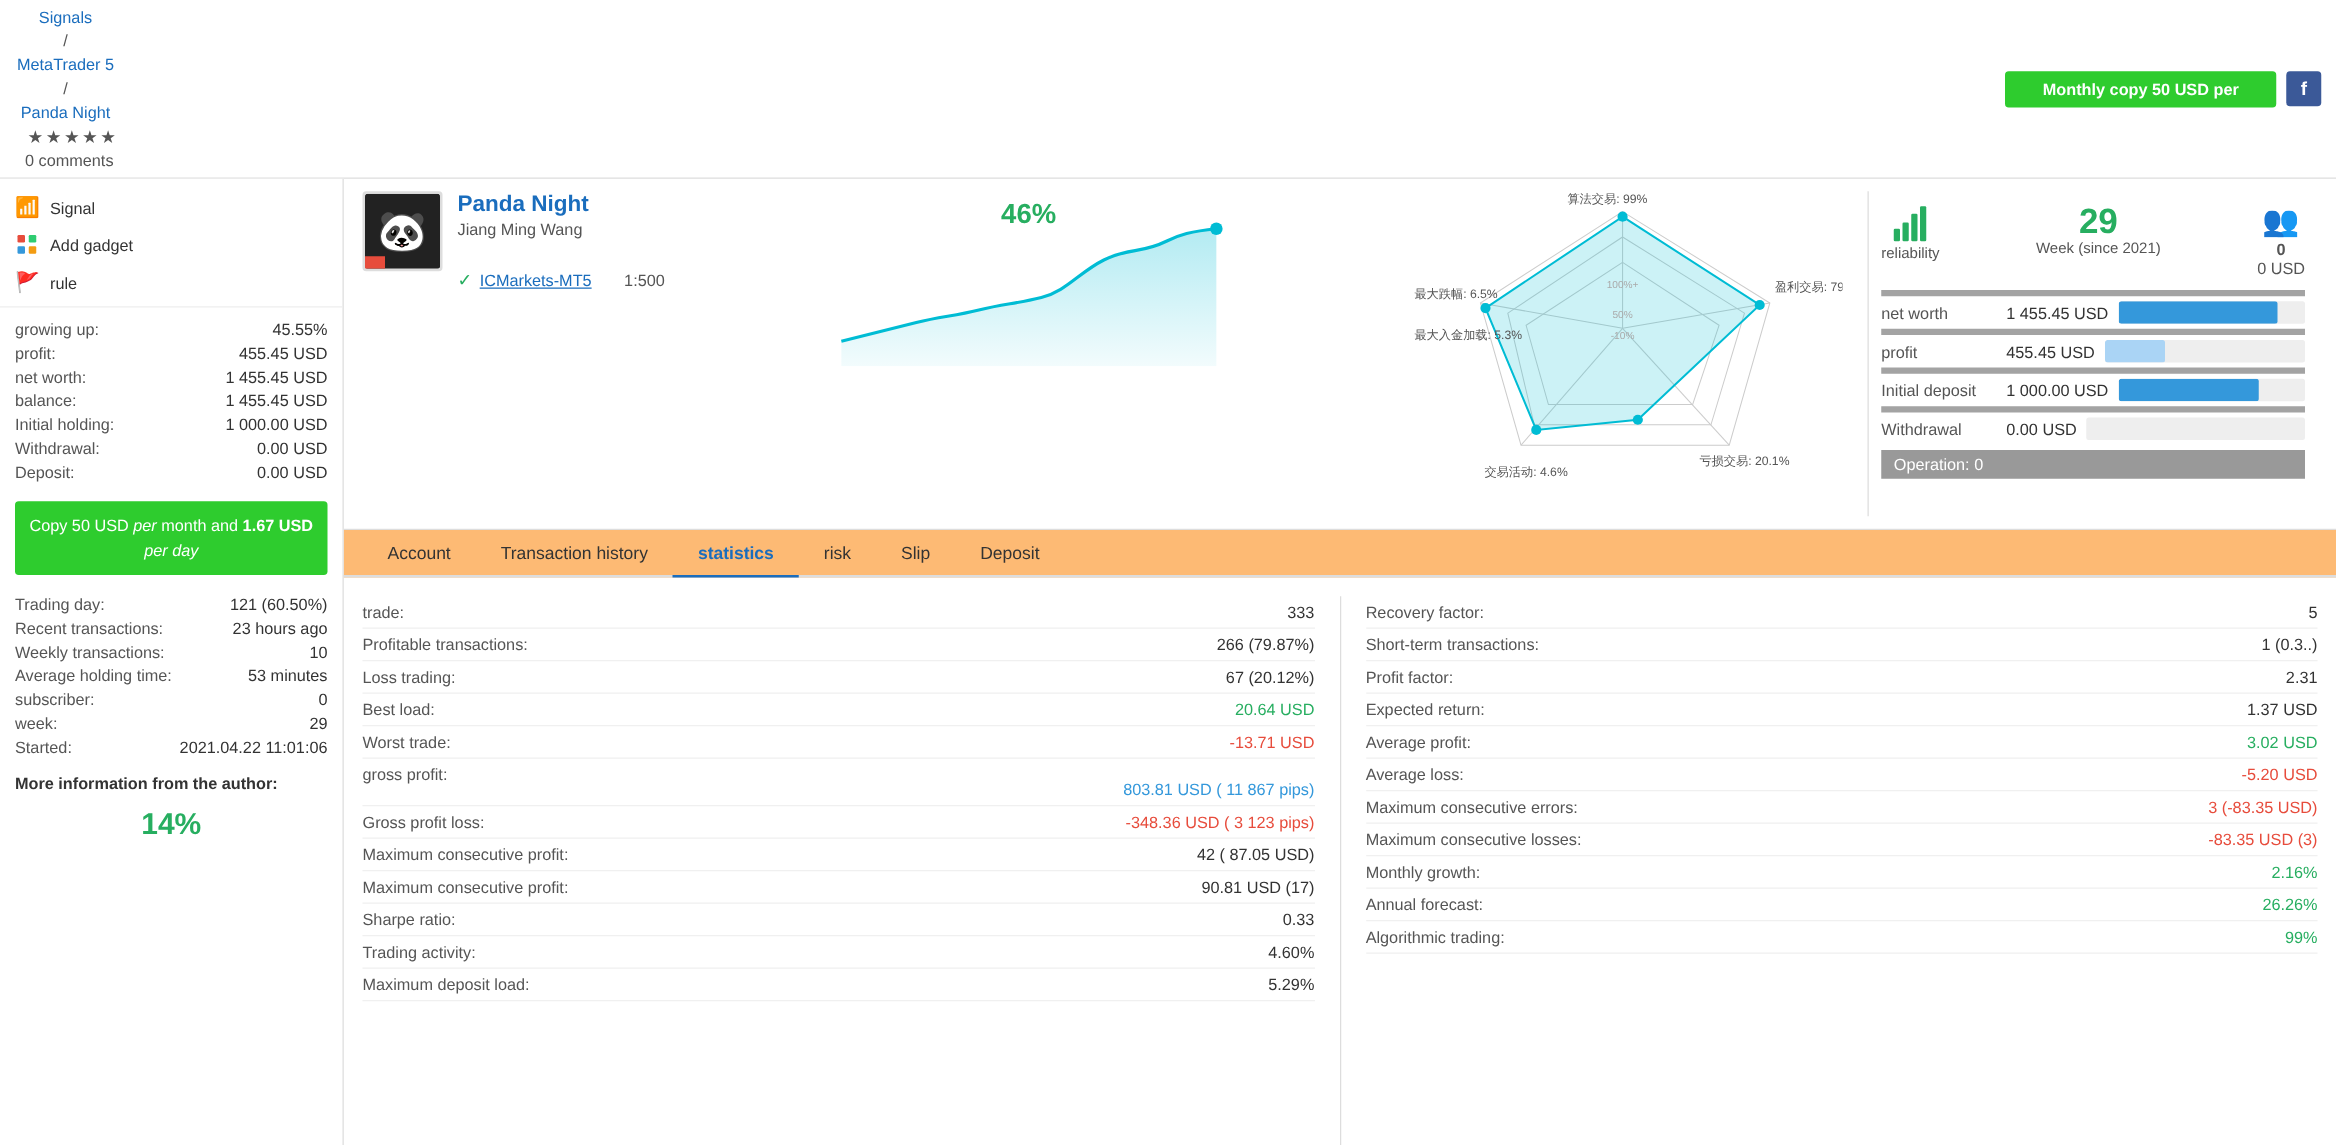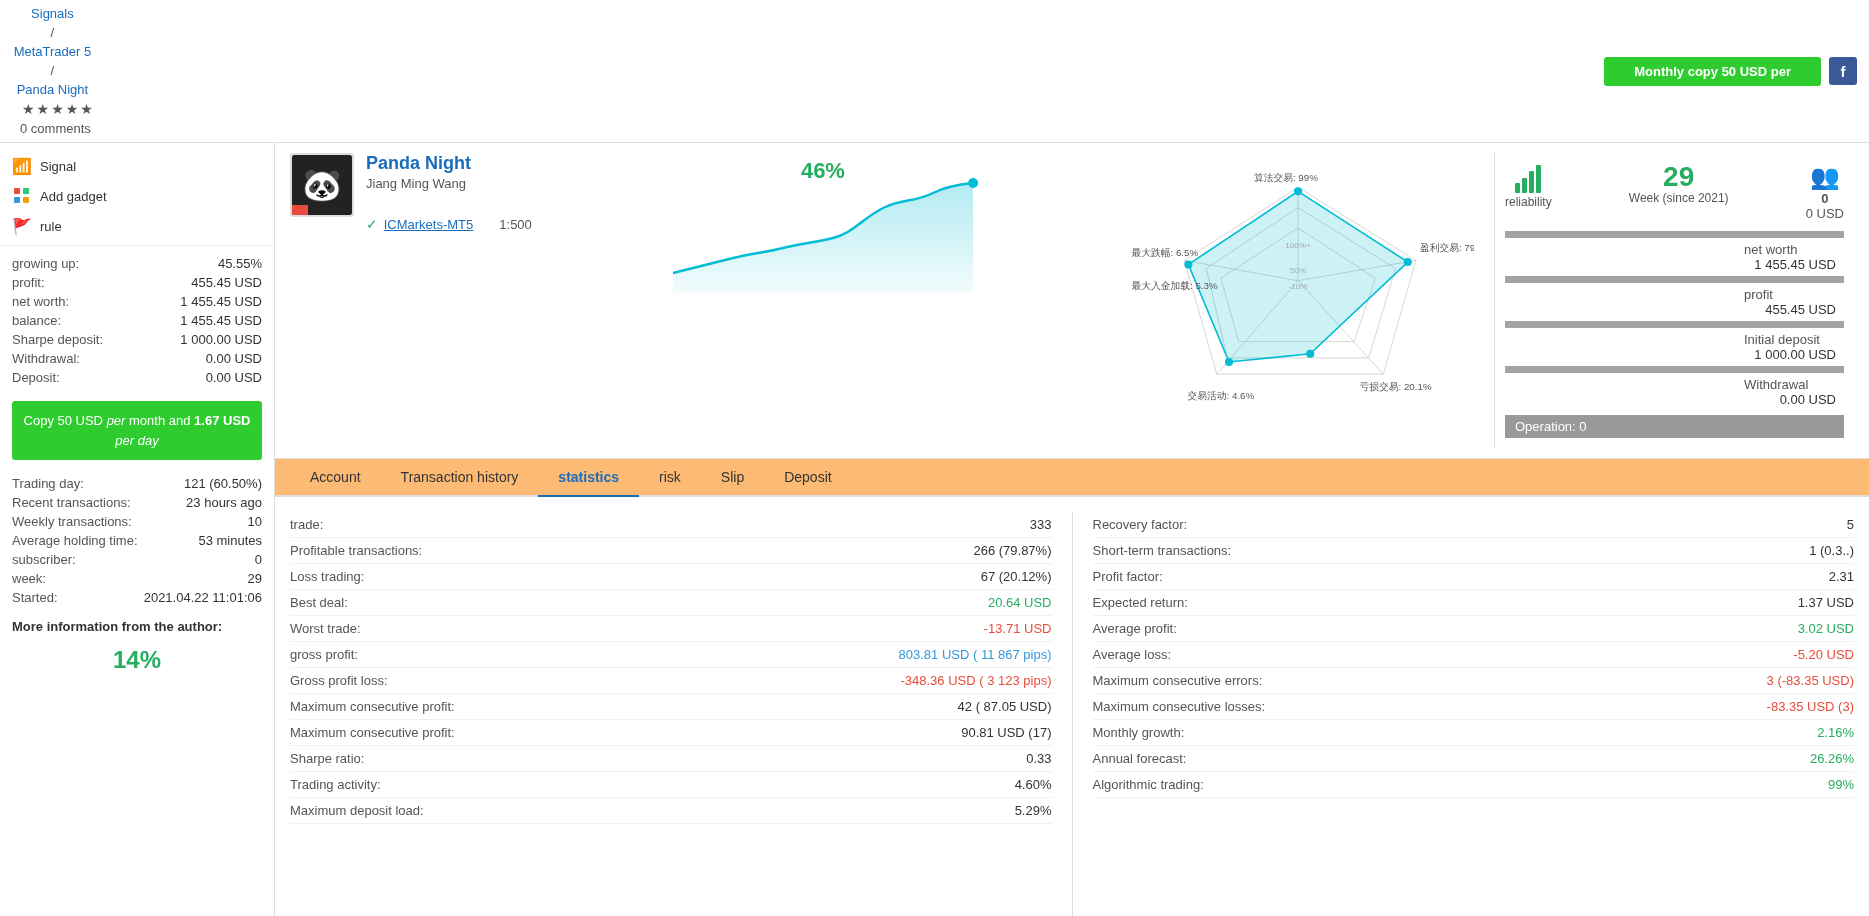--- a/index.html
+++ b/index.html
@@ -82,21 +82,21 @@
     .bar-chart-icon { display: flex; align-items: flex-end; gap: 2px; height: 30px; margin-bottom: 2px; justify-content: center; }
     .bar { background: #27ae60; border-radius: 1px; }
     .reliability-label { font-size: 12px; color: #555; }
     .week-block { text-align: center; }
     .week-number { font-size: 28px; font-weight: bold; color: #27ae60; line-height: 1; }
     .week-label { font-size: 12px; color: #555; }
     .subscriber-block { text-align: center; }
     .subscriber-icon { font-size: 24px; color: #aaa; }
     .subscriber-usd { font-size: 13px; color: #555; }
 
-    .metric-row { display: flex; align-items: flex-end; justify-content: space-between; padding: 4px 0; border-top: 7px solid #a3a3a3; flex-direction: column; }
+    .metric-row { display: flex; align-items: center; justify-content: space-between; padding: 4px 0; border-top: 5px solid #a3a3a3; }
     .metric-label { font-size: 13px; color: #555; min-width: 100px; }
     .metric-value { font-size: 13px; color: #333; margin-right: 8px; }
     .metric-bar-container { flex: 1; height: 18px; background: #eee; border-radius: 2px; overflow: hidden; max-width: 180px; }
     .metric-bar { height: 100%; border-radius: 2px; }
     .bar-blue { background: #3498db; }
     .bar-light-blue { background: #aad4f5; }
 
     .operation-row { background: #999; color: #fff; padding: 4px 10px; font-size: 13px; margin-top: 4px; }
 
     
@@ -105,21 +105,21 @@
     .tab.active { color: #1a6dbd; border-bottom: 2px solid #1a6dbd; font-weight: bold; }
 
     
     .stats-content { display: flex; flex: 1; overflow: auto; padding: 15px; gap: 0; }
     .stats-col { flex: 1; }
     .stats-divider { width: 1px; background: #ddd; margin: 0 20px; }
     .stat-item { display: flex; justify-content: space-between; padding: 5px 0; border-bottom: 1px solid #f0f0f0; font-size: 13px; }
     .stat-item-label { color: #555; }
     .stat-item-value { color: #333; }
     .stat-item-value.red { color: #e74c3c; }
-    .stat-item-value.blue { color: #3498db; }
+    .stat-item-value.blue { color: #3498db; margin-top: 12px; }
     .stat-item-value.green2 { color: #27ae60; }
   </style>
 </head>
 <body>
 
 <div class="top-bar">
   <div class="top-bar-left">
     <a href="#">Signals</a>
     <span>/</span>
     <a href="#">MetaTrader 5</a>
@@ -177,21 +177,21 @@
       </div>
       <div class="stat-row">
         <span class="stat-label">net worth:</span>
         <span class="stat-value">1 455.45 USD</span>
       </div>
       <div class="stat-row">
         <span class="stat-label">balance:</span>
         <span class="stat-value">1 455.45 USD</span>
       </div>
       <div class="stat-row">
-        <span class="stat-label">Sharpe deposit:</span>
+        <span class="stat-label">Initial holding:</span>
         <span class="stat-value">1 000.00 USD</span>
       </div>
       <div class="stat-row">
         <span class="stat-label">Withdrawal:</span>
         <span class="stat-value">0.00 USD</span>
       </div>
       <div class="stat-row">
         <span class="stat-label">Deposit:</span>
         <span class="stat-value">0.00 USD</span>
       </div>
@@ -386,21 +386,21 @@
         </div>
         <div class="stat-item">
           <span class="stat-item-label">Profitable transactions:</span>
           <span class="stat-item-value">266 (79.87%)</span>
         </div>
         <div class="stat-item">
           <span class="stat-item-label">Loss trading:</span>
           <span class="stat-item-value">67 (20.12%)</span>
         </div>
         <div class="stat-item">
-          <span class="stat-item-label">Best deal:</span>
+          <span class="stat-item-label">Best load:</span>
           <span class="stat-item-value green2">20.64 USD</span>
         </div>
         <div class="stat-item">
           <span class="stat-item-label">Worst trade:</span>
           <span class="stat-item-value red">-13.71 USD</span>
         </div>
         <div class="stat-item">
           <span class="stat-item-label">gross profit:</span>
           <span class="stat-item-value blue">803.81 USD ( 11 867 pips)</span>
         </div>

